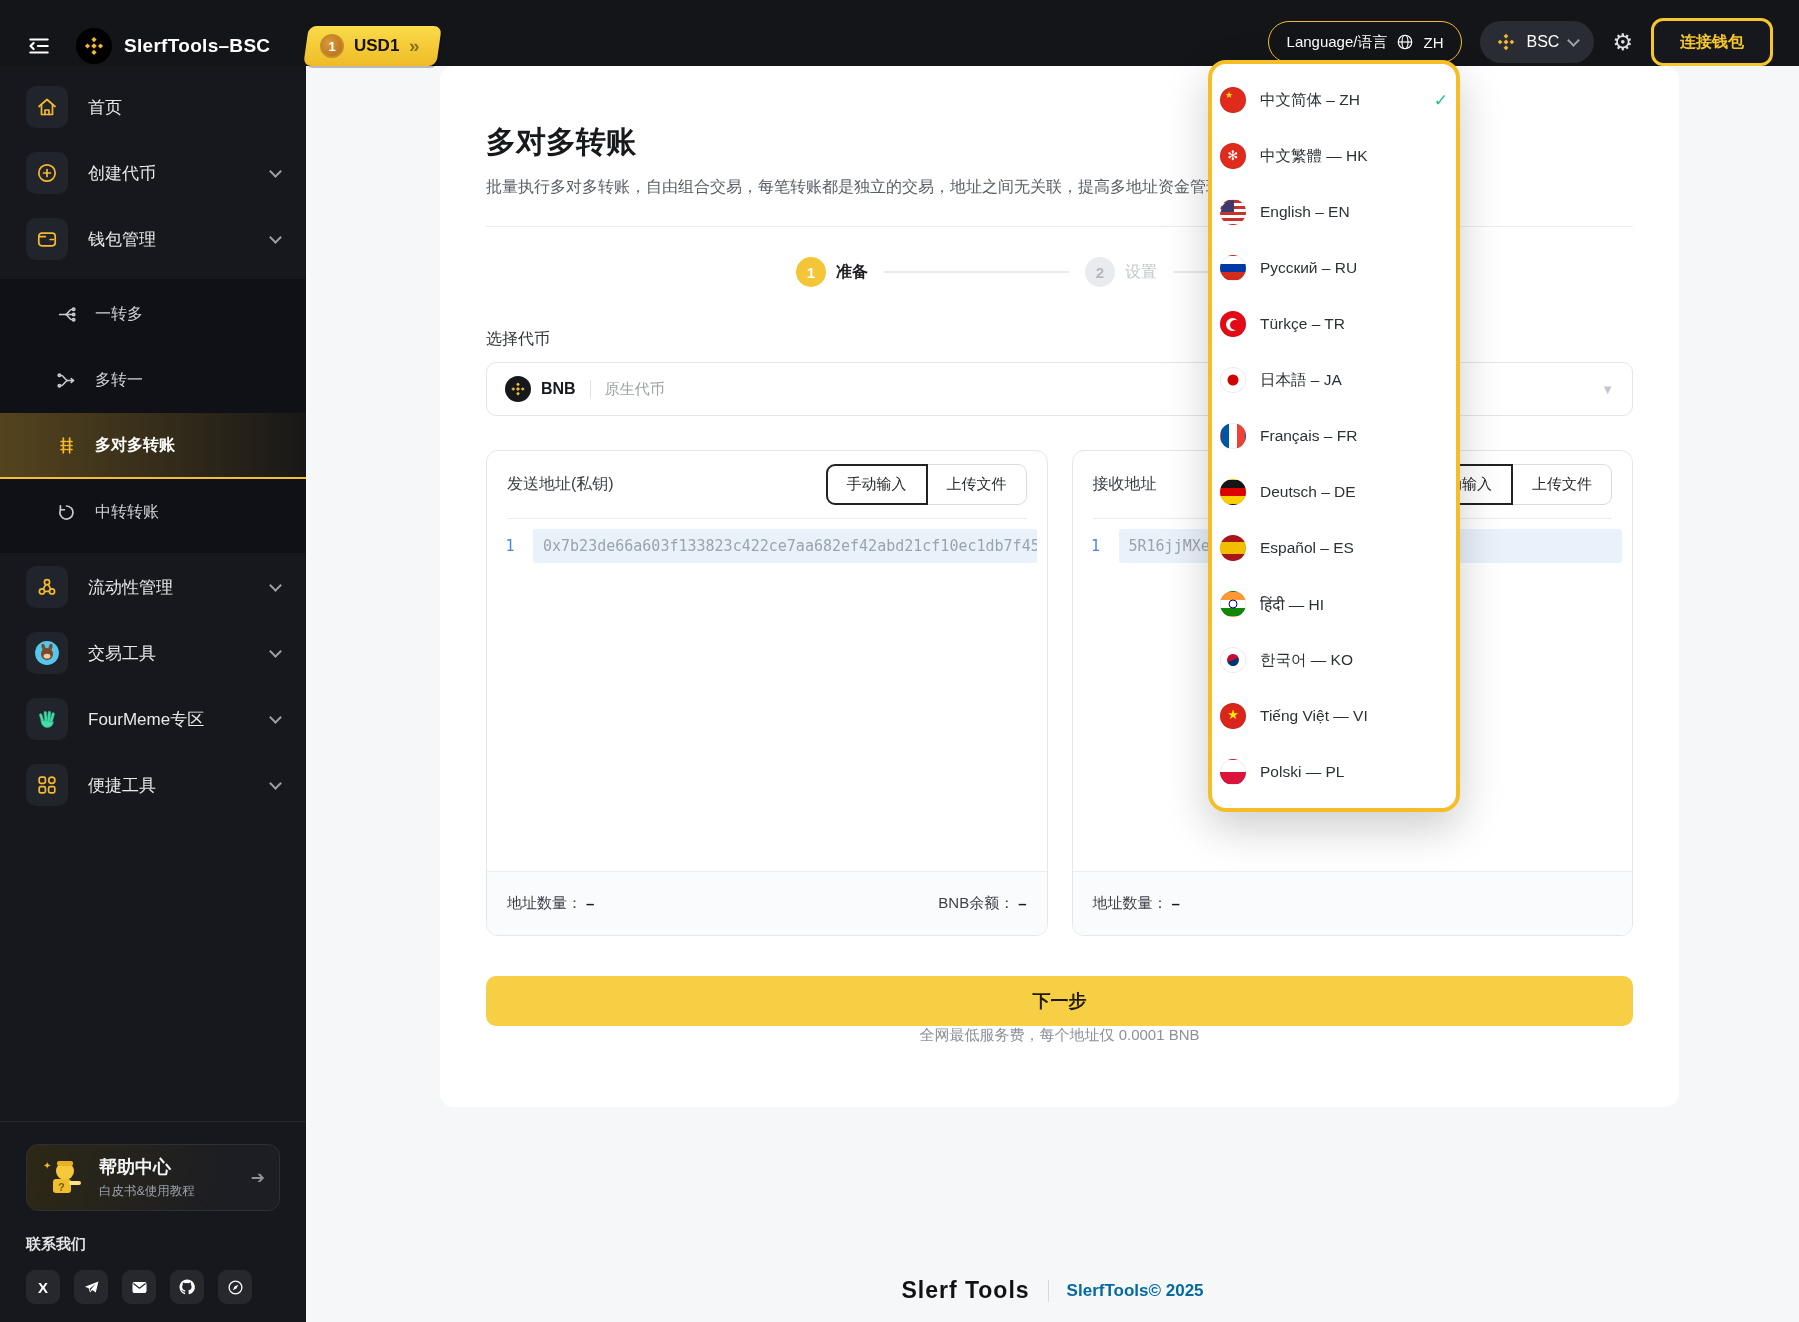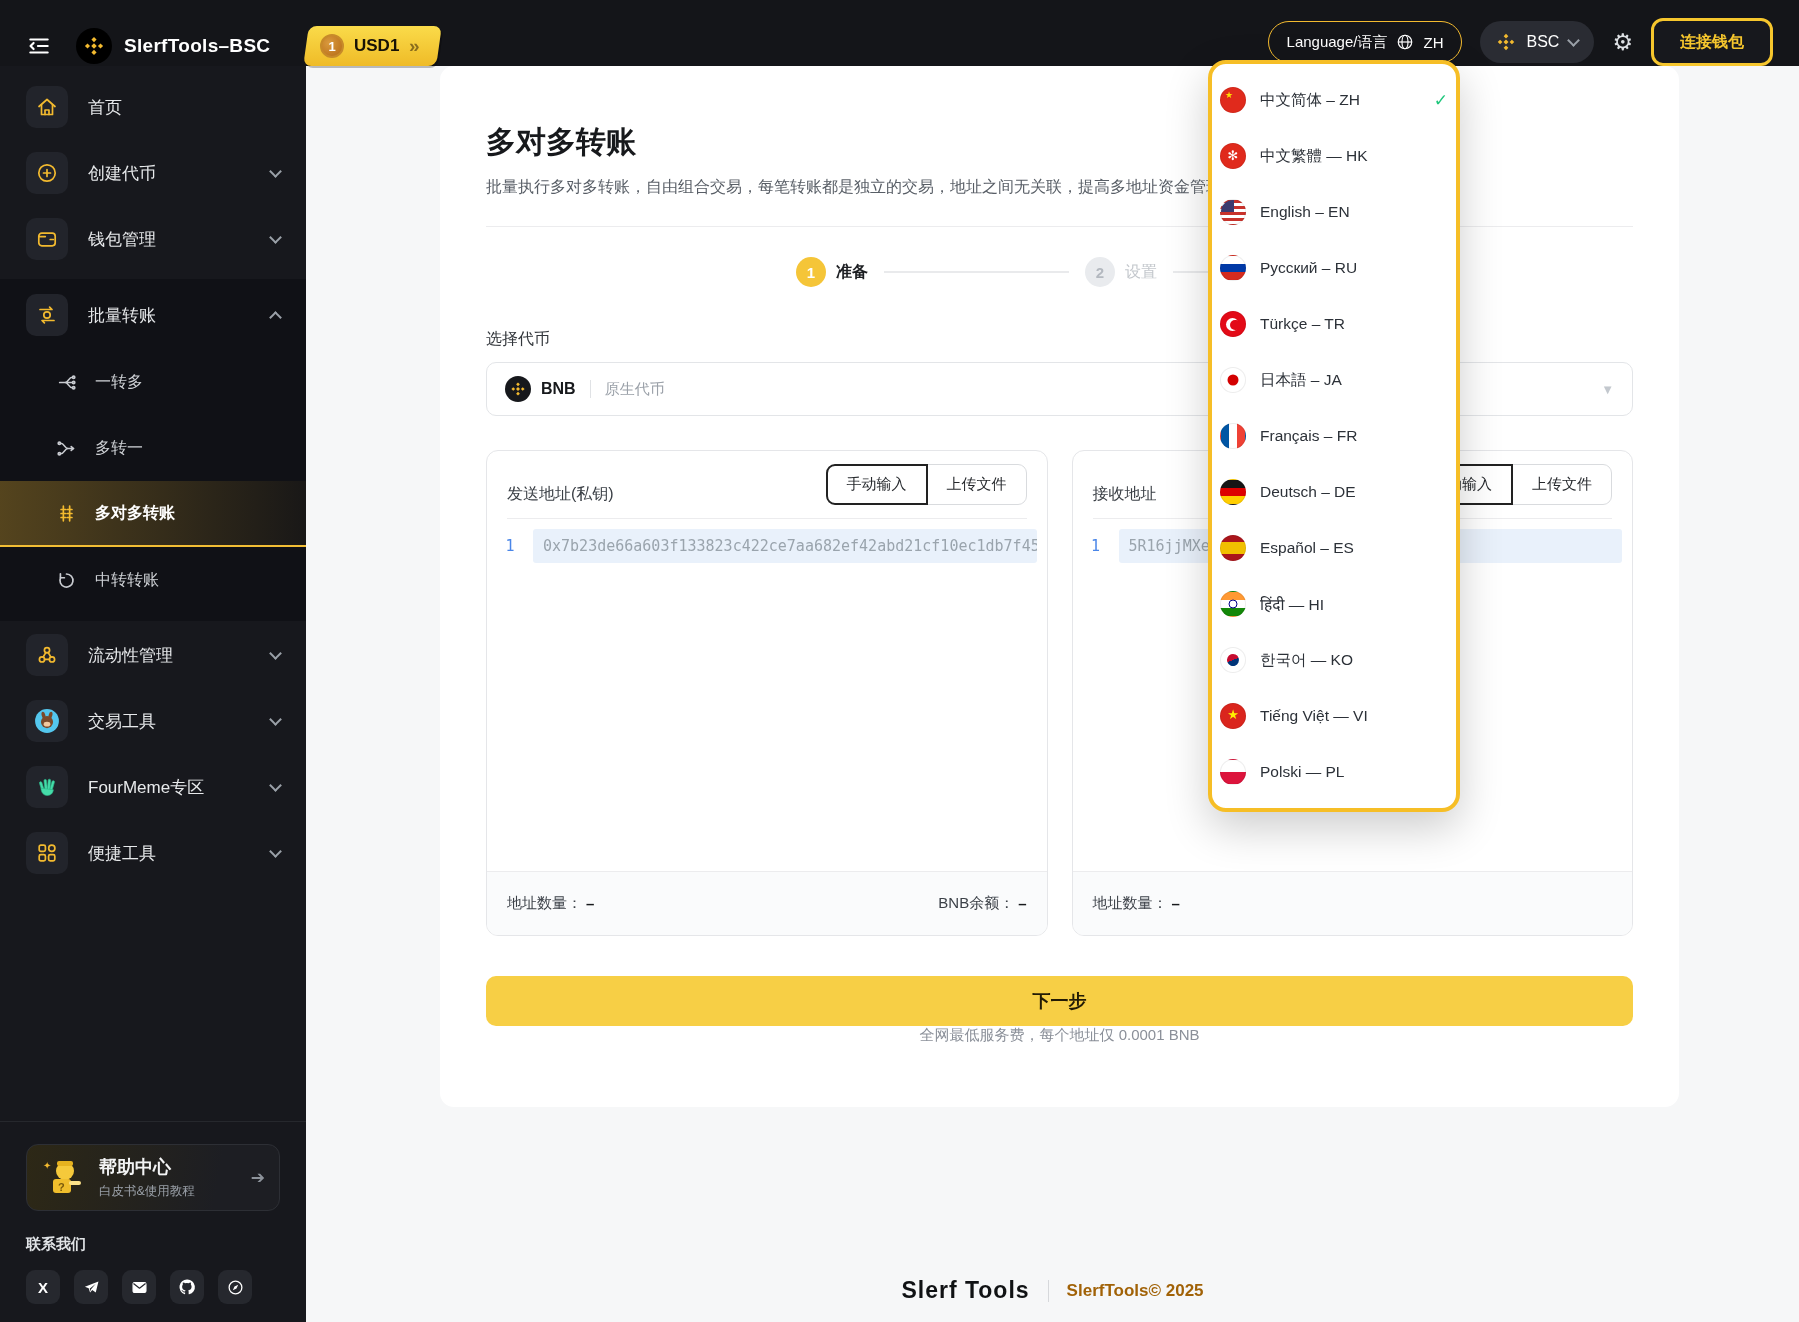--- a/index.html
+++ b/index.html
@@ -82,21 +82,21 @@
   .token-label{margin:42px 0 12px;font-size:16px;color:#33373c;}
   .select{height:54px;border:1px solid #e3e5e8;border-radius:10px;display:flex;align-items:center;
     padding:0 18px;background:#fff;cursor:pointer;}
   .bnb-icon{width:26px;height:26px;border-radius:50%;background:#16181c;display:flex;align-items:center;justify-content:center;flex:none;}
   .select-symbol{margin-left:10px;font-weight:700;font-size:16px;color:#17191c;}
   .select-divider{width:1px;height:18px;background:#e0e2e5;margin:0 14px;}
   .select-type{font-size:15px;color:#9aa0a8;flex:1;}
   .select-caret{color:#c3c8ce;font-size:13px;}
   .panels{display:flex;gap:24px;margin-top:34px;}
   .panel{flex:1;border:1px solid #e5e6e9;border-radius:12px;background:#fff;display:flex;flex-direction:column;overflow:hidden;}
-  .panel-head{display:flex;align-items:flex-end;justify-content:space-between;padding:13px 20px;}
+  .panel-head{display:flex;align-items:center;justify-content:space-between;padding:13px 20px;}
   .panel-title{font-size:16px;color:#3a3f45;}
   .tabs{display:flex;}
   .tab{padding:9px 19px;font-size:15px;color:#26292d;border:1px solid #d9dbde;background:#fff;cursor:pointer;}
   .tab.first{border-radius:9px 0 0 9px;}
   .tab.last{border-radius:0 9px 9px 0;margin-left:-1px;}
   .tab.active{border:2px solid #222;position:relative;z-index:1;}
   .panel-rule{height:1px;background:#ececee;margin:0 20px;}
   .editor{height:352px;padding-top:10px;}
   .code-line{display:flex;height:34px;}
   .ln{width:46px;display:flex;align-items:center;justify-content:center;color:#4A86E8;
@@ -107,21 +107,21 @@
   .panel-foot{border-top:1px solid #ececee;background:#fafbfc;height:64px;display:flex;align-items:center;
     justify-content:space-between;padding:0 20px;font-size:15px;color:#3c4148;}
   .foot-group{display:flex;align-items:center;}
   .foot-value{font-weight:700;color:#17191c;margin-left:4px;}
   .next-btn{display:block;margin-top:40px;width:100%;height:50px;background:#F7CF45;border:none;border-radius:10px;
     font-size:18px;font-weight:700;color:#221b05;cursor:pointer;font-family:inherit;}
   .fee-note{text-align:center;font-size:15px;color:#8b9099;}
   .footer{margin-top:auto;display:flex;align-items:center;justify-content:center;gap:18px;padding:20px 0 18px;}
   .footer-logo{font-size:23px;font-weight:900;letter-spacing:1px;color:#101214;}
   .footer-sep{width:1px;height:22px;background:#d6d8db;}
-  .footer-copy{font-size:17px;color:#a16207;font-weight:600;}
+  .footer-copy{font-size:17px;color:#0369a1;font-weight:600;}
 
   
   .lang-menu{position:absolute;left:1208px;top:60px;width:252px;background:#fff;border:4px solid #F6BE26;
     border-radius:18px;box-shadow:0 16px 44px rgba(0,0,0,.20);padding:8px 0;z-index:60;}
   .lang-item{display:flex;align-items:center;gap:14px;height:56px;padding:0 8px;cursor:pointer;}
   .lang-label{font-size:15.5px;color:#2c3138;flex:1;}
   .lang-check{color:#1FC77C;font-weight:800;font-size:17px;}
 
   
   .flag{width:26px;height:26px;border-radius:50%;position:relative;overflow:hidden;flex:none;
@@ -242,31 +242,20 @@
           <rect x="3.8" y="6.2" width="16.4" height="12.6" rx="3"></rect>
             <path d="M15.2 12.5h3.2"></path>
             <path d="M3.8 9.6h6.5"></path>
         </svg>
       </span>
       <span class="nav-label">钱包管理</span>
       <span class="chev"></span>
     </div>
 
     <div class="batch-block">
-      <div class="nav-item">
-        <span class="icon-box">
-          <svg width="24" height="24" viewBox="0 0 24 24" fill="none" stroke="#F3BA2F" stroke-width="1.7" stroke-linecap="round" stroke-linejoin="round">
-            <path d="M5 6.5h12l-2.4-2.4"></path>
-              <path d="M19 17.5H7l2.4 2.4"></path>
-              <circle cx="12" cy="12" r="3.2"></circle>
-          </svg>
-        </span>
-        <span class="nav-label">批量转账</span>
-        <span class="chev up"></span>
-      </div>
 
       <div class="sub-item">
         <span>
           <svg width="21" height="21" viewBox="0 0 20 20" fill="none" stroke="#c9ccd1" stroke-width="1.6" stroke-linecap="round">
             <path d="M3.5 10h5M8.5 10c3.5 0 3.5-5 7-5M8.5 10c3.5 0 3.5 5 7 5M8.5 10h7"></path>
             <circle cx="16.8" cy="5" r="1.1"></circle>
               <circle cx="16.8" cy="10" r="1.1"></circle>
               <circle cx="16.8" cy="15" r="1.1"></circle>
           </svg>
         </span>

